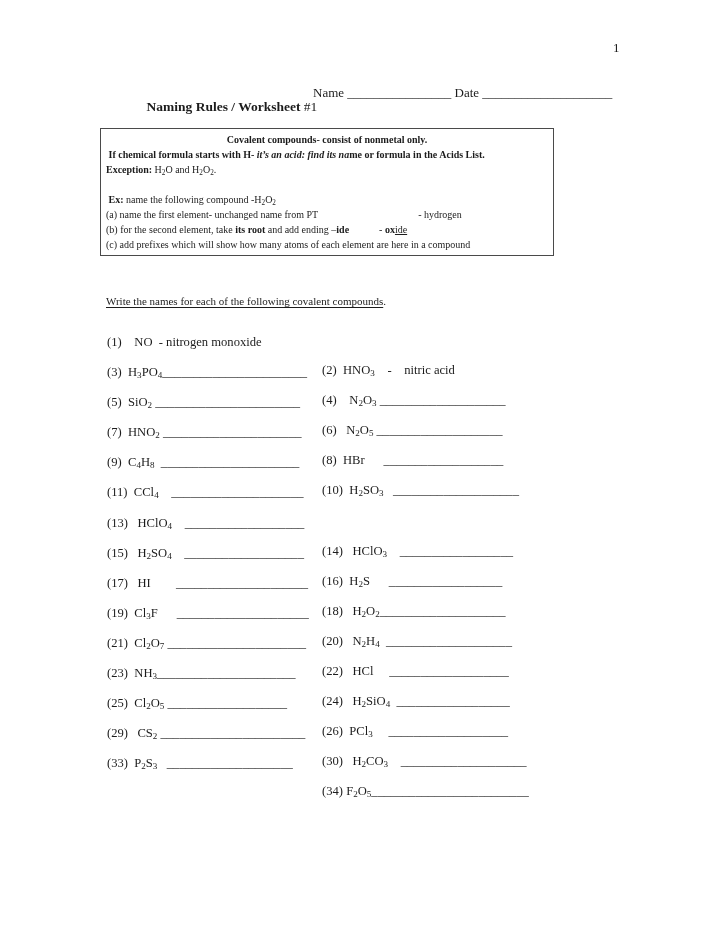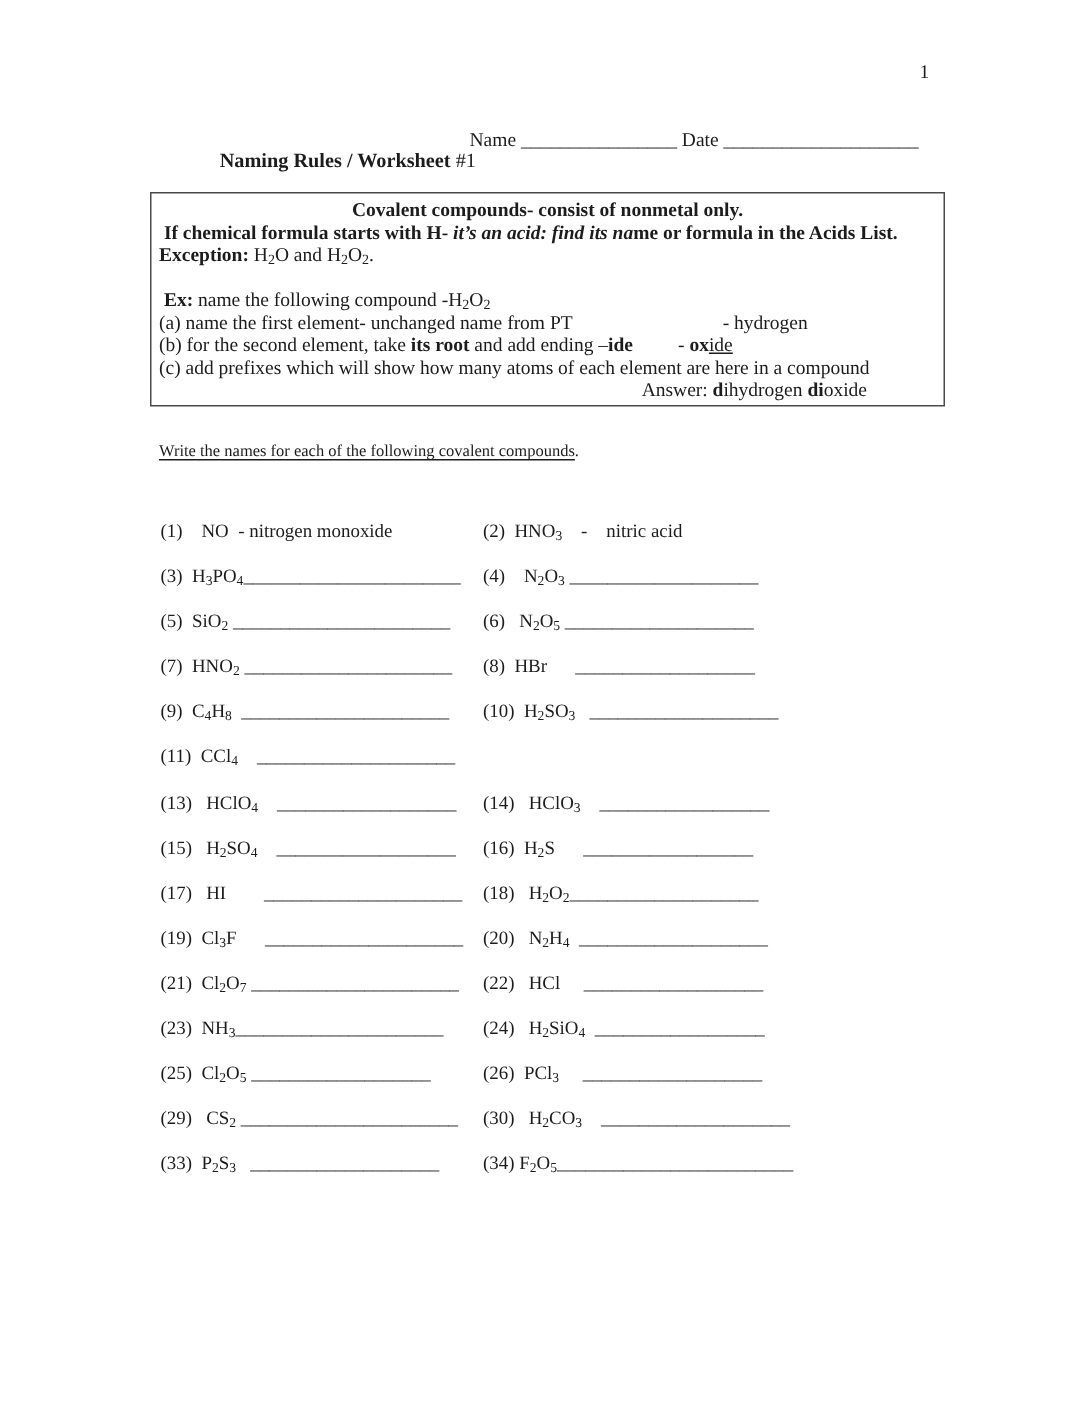--- a/index.html
+++ b/index.html
@@ -11,42 +11,42 @@
     font-family:"Liberation Serif", serif;
     font-size:12.5px;
     overflow:hidden;
   }
   .pagenum{position:absolute;top:40px;left:613px;font-size:13px;}
   .header{position:absolute;top:84px;left:106px;width:540px;white-space:pre;}
   .header .title{font-weight:bold;font-size:13.5px;margin-left:28px;}
   .header .title .num{font-weight:normal;}
   .namedate{position:absolute;left:207px;top:1px;font-size:13px;white-space:pre;}
   .rules-box{
-    position:absolute;left:100px;top:128px;width:530px;
+    position:absolute;left:100px;top:128px;width:454px;
     border:1px solid #4a4a4a;
     box-sizing:border-box;
     padding:3px 5px;
     line-height:15px;
-    font-size:13px;
+    font-size:10px;
   }
   .boxline{white-space:pre;}
   .boxline.center{text-align:center;}
   .boxline.right{text-align:right;padding-right:46px;}
   .b{font-weight:bold;}
   .i{font-style:italic;}
   .u{text-decoration:underline;}
   .tab{display:inline-block;}
   sub{font-size:0.72em;line-height:0;vertical-align:-0.25em;}
   .instruction{position:absolute;left:106px;top:295px;font-size:11px;}
   .instruction .u{text-underline-offset:2px;}
   .items{position:absolute;left:107px;top:331px;width:540px;}
   .itemrow{position:relative;height:30.1px;}
-  .item{position:absolute;top:16px;white-space:pre;font-size:12.6px;}
+  .item{position:absolute;top:4px;white-space:pre;font-size:12.6px;}
   .item.left{left:0;}
-  .item.right{left:215px;}
+  .item.right{left:215px;margin-top:28px;}
 </style>
 </head>
 <body>
 
 <div class="page">
 
   <div class="pagenum">1</div>
 
   <div class="header">
     <span class="title"><span>Naming Rules / Worksheet </span><span class="num">#1</span></span>
@@ -55,21 +55,20 @@
 
   <div class="rules-box" id="rules-box">
       <div class="boxline center"><span class="b">Covalent compounds- consist of nonmetal only.</span></div>
       <div class="boxline"><span class="b"> If chemical formula starts with H- </span><span class="b i">it’s an acid: find its na</span><span class="b">me or formula in the Acids List.</span></div>
       <div class="boxline"><span class="b">Exception: </span><span class="">H</span><sub class="">2</sub><span class="">O and H</span><sub class="">2</sub><span class="">O</span><sub class="">2</sub><span class="">.</span></div>
       <div class="boxline">&nbsp;</div>
       <div class="boxline"><span class="b"> Ex:</span><span class=""> name the following compound -H</span><sub class="">2</sub><span class="">O</span><sub class="">2</sub></div>
       <div class="boxline"><span class="">(a) name the first element- unchanged name from PT</span><span class="tab" style="width: 100px;"></span><span class="">- hydrogen</span></div>
       <div class="boxline"><span class="">(b) for the second element, take </span><span class="b">its root</span><span class=""> and add ending –</span><span class="b">ide</span><span class="tab" style="width: 30px;"></span><span class="">- </span><span class="b">ox</span><span class="u">ide</span></div>
       <div class="boxline"><span class="">(c) add prefixes which will show how many atoms of each element are here in a compound</span></div>
-      <div class="boxline right"><span class="">Answer: </span><span class="b">d</span><span class="">ihydrogen </span><span class="b">di</span><span class="">oxide</span></div>
     </div>
 
   <div class="instruction"><span class="u">Write the names for each of the following covalent compounds</span><span>.</span></div>
 
   <div class="items" id="items">
       <div class="itemrow">
         <div class="item left"><span>(1)    </span><span><span>NO</span></span><span>  - nitrogen monoxide</span></div>
         <div class="item right"><span>(2)  </span><span><span>HNO</span><sub>3</sub></span><span>    -    nitric acid</span></div>
       </div>
       <div class="itemrow">

